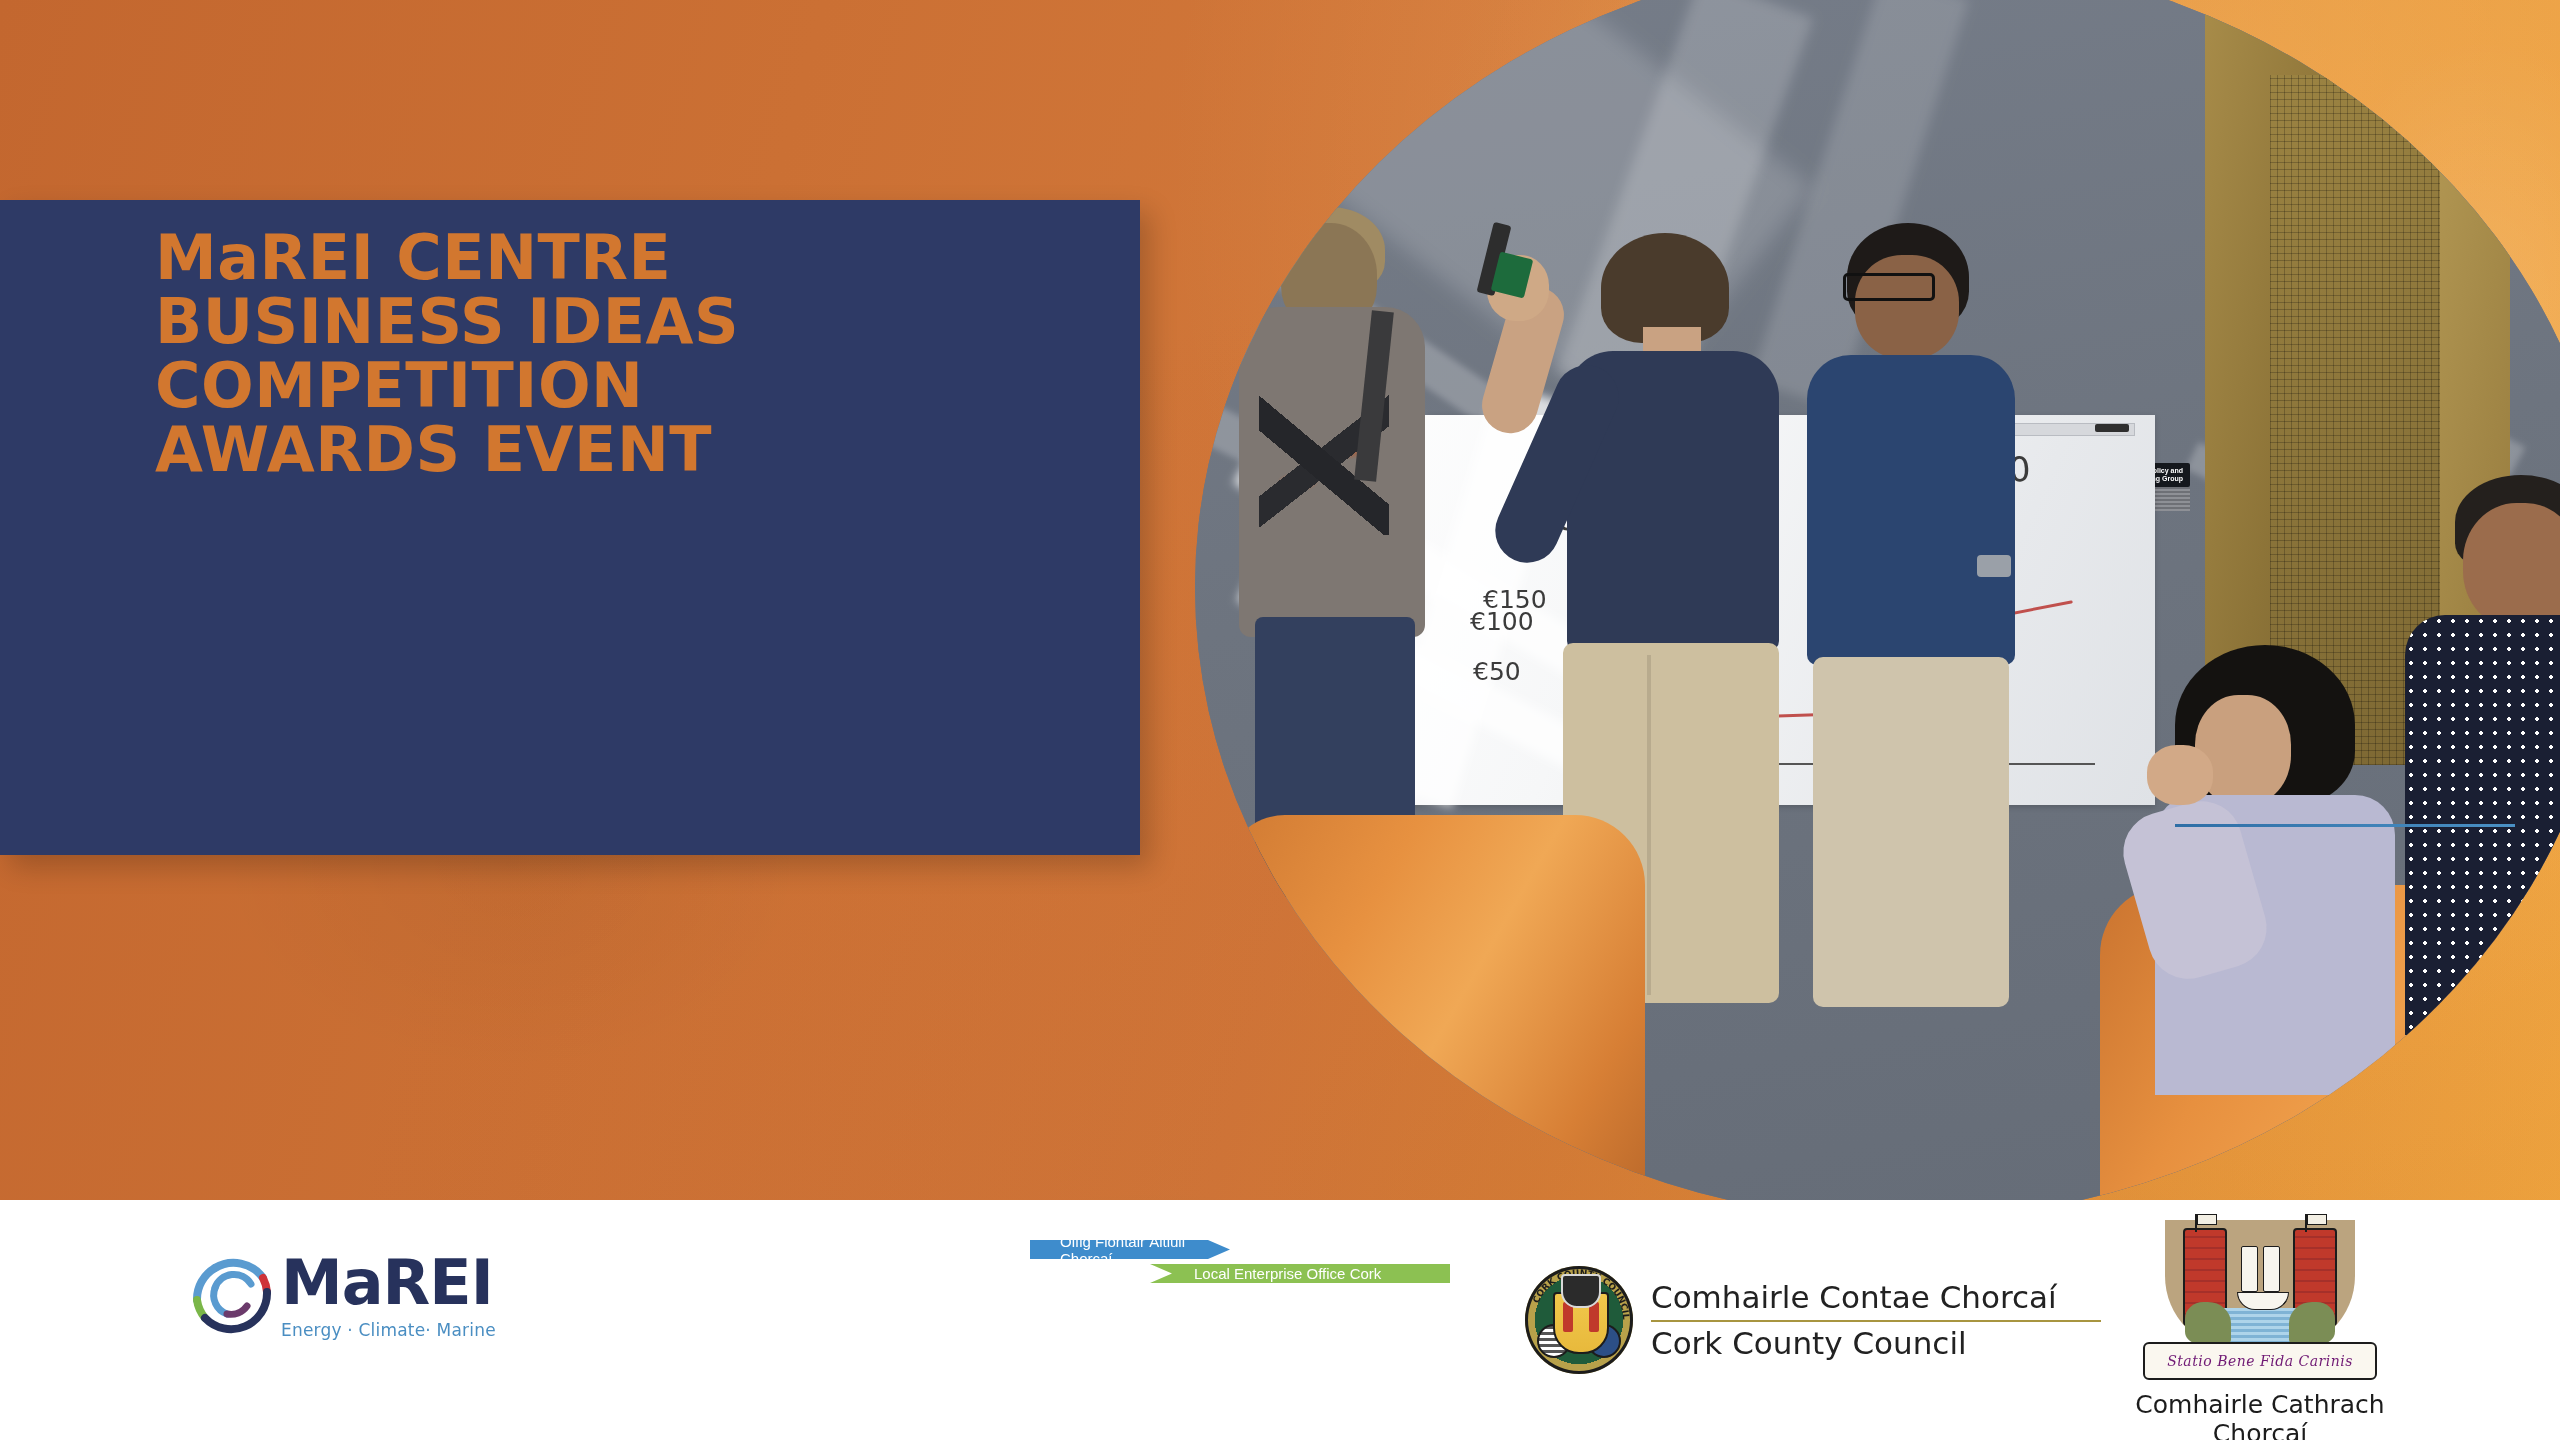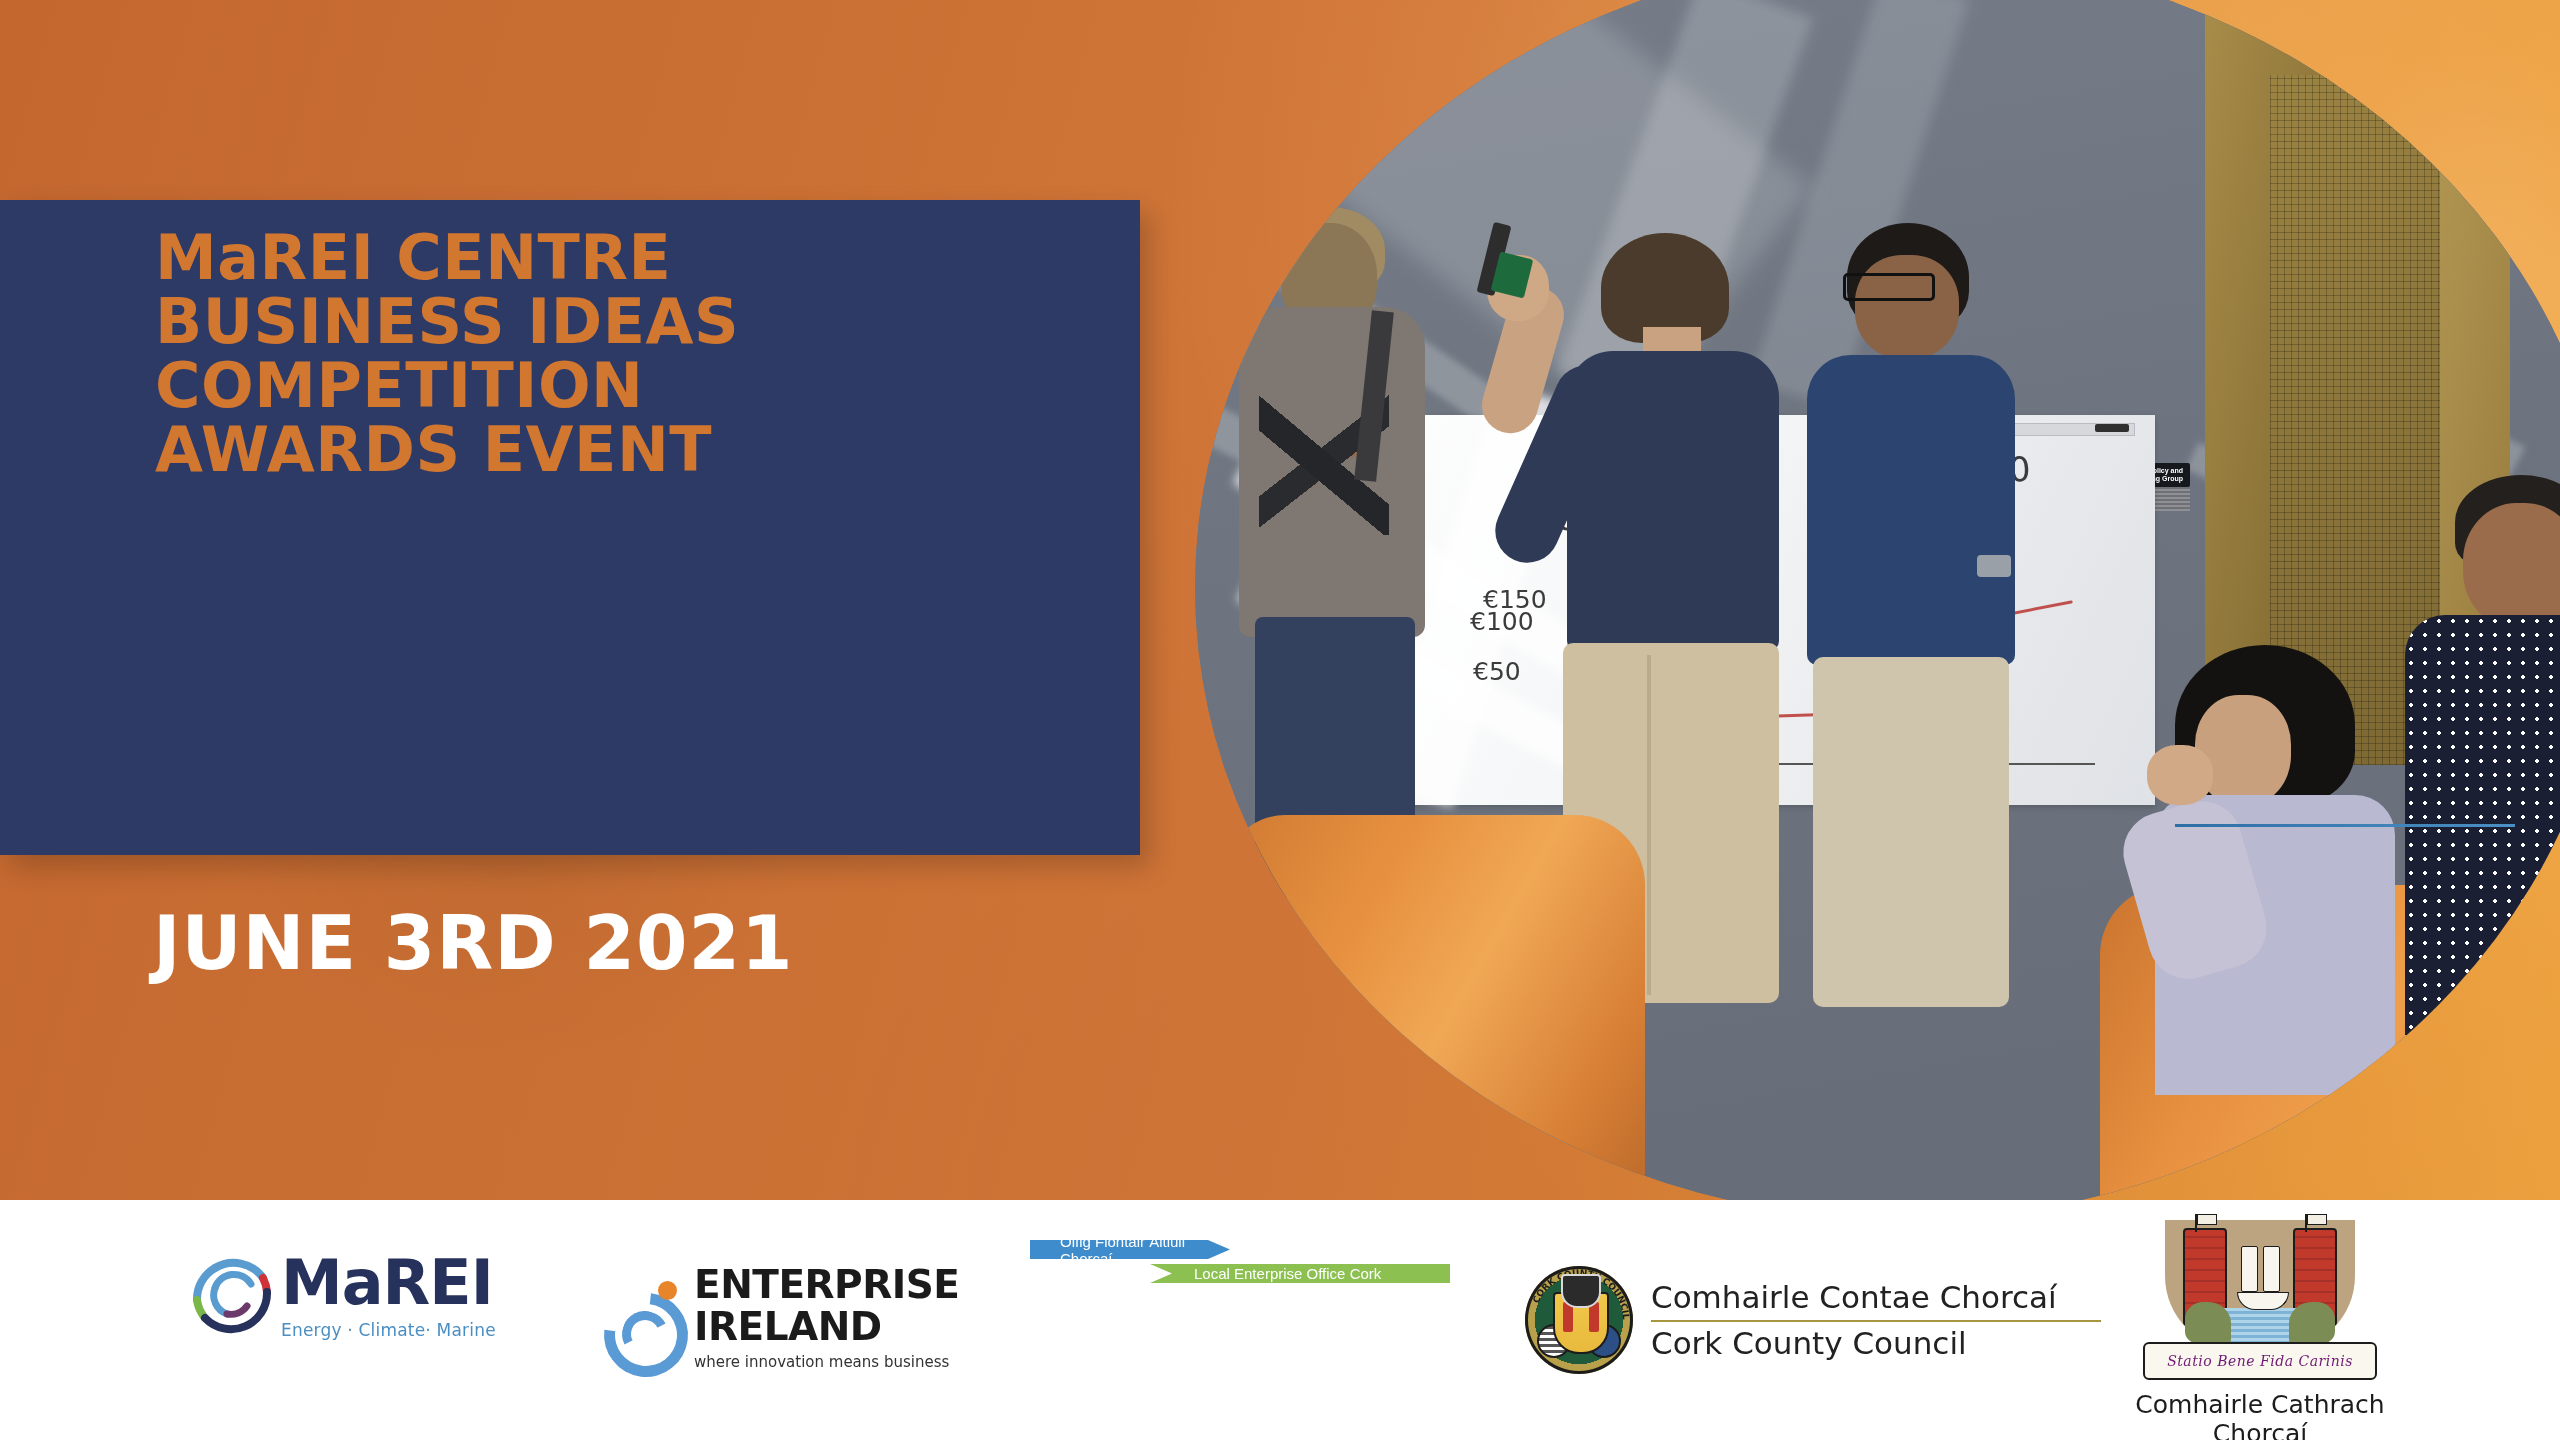--- a/index.html
+++ b/index.html
@@ -398,21 +398,20 @@
 
   <div class="navy-box">
     <div class="headline">
       <div>MaREI CENTRE</div>
       <div>BUSINESS IDEAS</div>
       <div>COMPETITION</div>
       <div>AWARDS EVENT</div>
     </div>
   </div>
 
-  <div class="date-line">JUNE 3RD 2021</div>
 
   <div class="footer">
 
     <div class="logo marei">
       <div class="marei-mark">
         <svg width="96" height="96" viewBox="0 0 96 96">
           <path d="M 12 52 A 36 36 0 0 1 30 20" fill="none" stroke="#5a9bd0" stroke-width="8" stroke-linecap="round"></path>
           <path d="M 30 20 A 36 36 0 0 1 78 30" fill="none" stroke="#5a9bd0" stroke-width="8" stroke-linecap="round"></path>
           <path d="M 12 52 A 36 36 0 0 0 20 70" fill="none" stroke="#7ab648" stroke-width="8" stroke-linecap="round"></path>
           <path d="M 78 30 A 36 36 0 0 1 82 44" fill="none" stroke="#cf3339" stroke-width="8" stroke-linecap="round"></path>
@@ -421,32 +420,20 @@
           <path d="M 30 40 A 20 20 0 0 0 42 66" fill="none" stroke="#5a9bd0" stroke-width="7" stroke-linecap="round"></path>
           <path d="M 42 66 A 20 20 0 0 0 62 58" fill="none" stroke="#6b3a6b" stroke-width="7" stroke-linecap="round"></path>
         </svg>
       </div>
       <div class="marei-txt">
         <div class="marei-word">MaREI</div>
         <div class="marei-tag">Energy · Climate· Marine</div>
       </div>
     </div>
 
-    <div class="logo ei">
-      <div class="ei-mark">
-        <div class="ei-spiral"></div>
-        <div class="ei-spiral2"></div>
-        <div class="ei-dot"></div>
-      </div>
-      <div class="ei-txt">
-        <div class="ei-l1">ENTERPRISE</div>
-        <div class="ei-l2">IRELAND</div>
-        <div class="ei-tag">where innovation means business</div>
-      </div>
-    </div>
 
     <div class="logo leo">
       <div class="leo-banners">
         <div class="ban ban-blue">Oifig Fiontair Áitiúil Chorcaí</div>
         <div class="ban ban-green">Local Enterprise Office Cork</div>
       </div>
     </div>
 
     <div class="logo ccc">
       <div class="ccc-seal">

